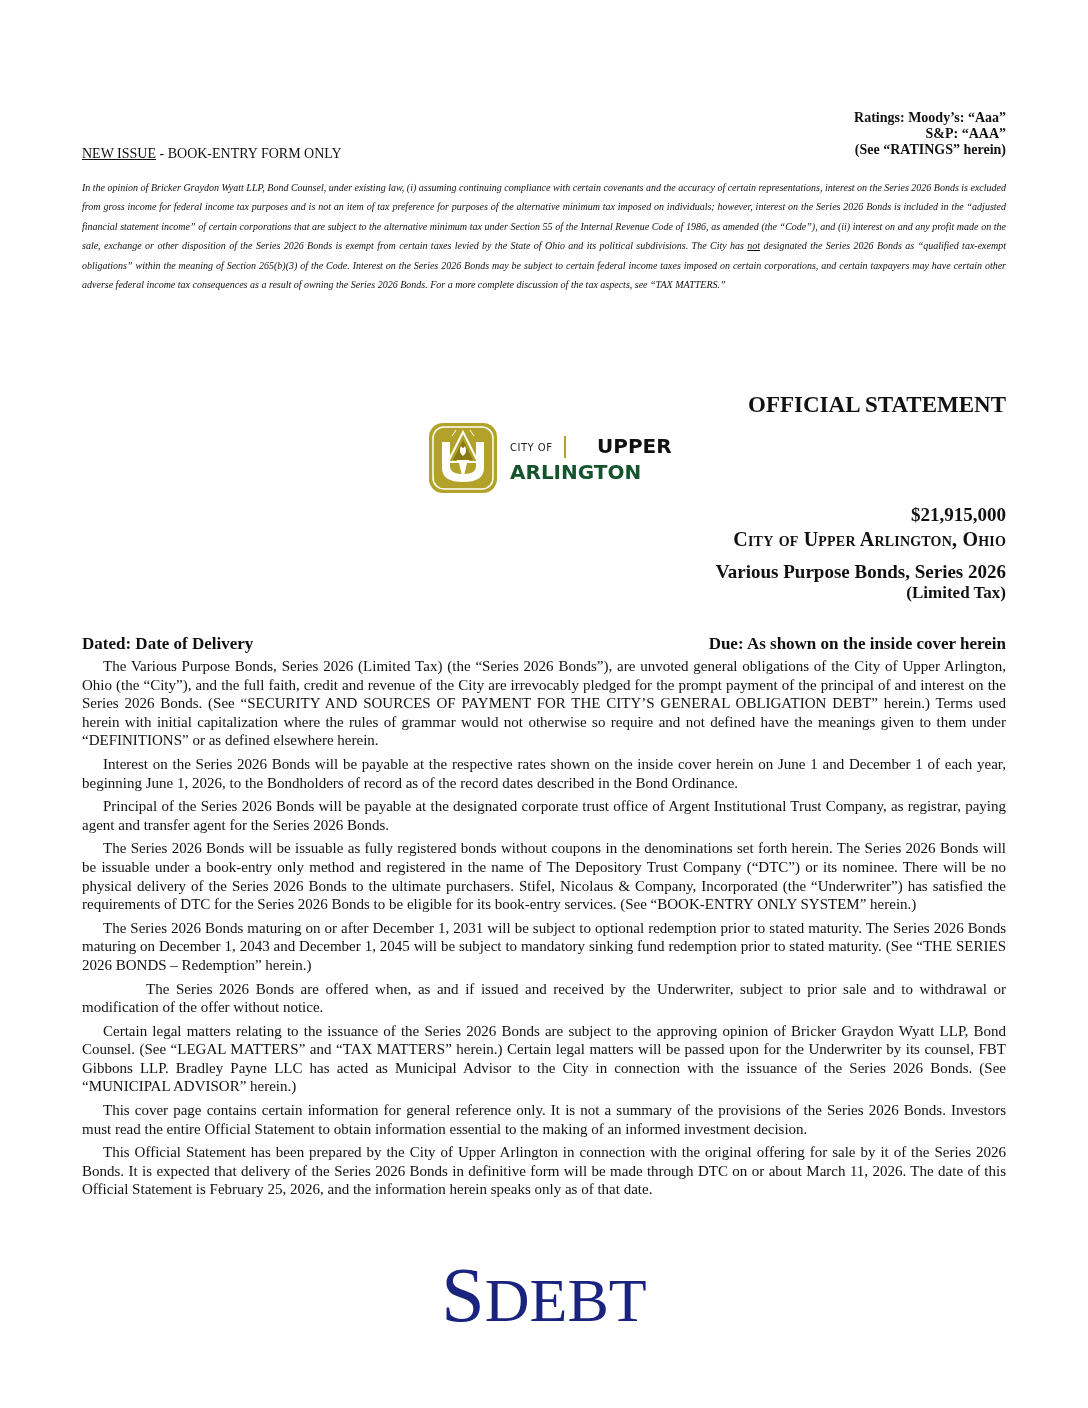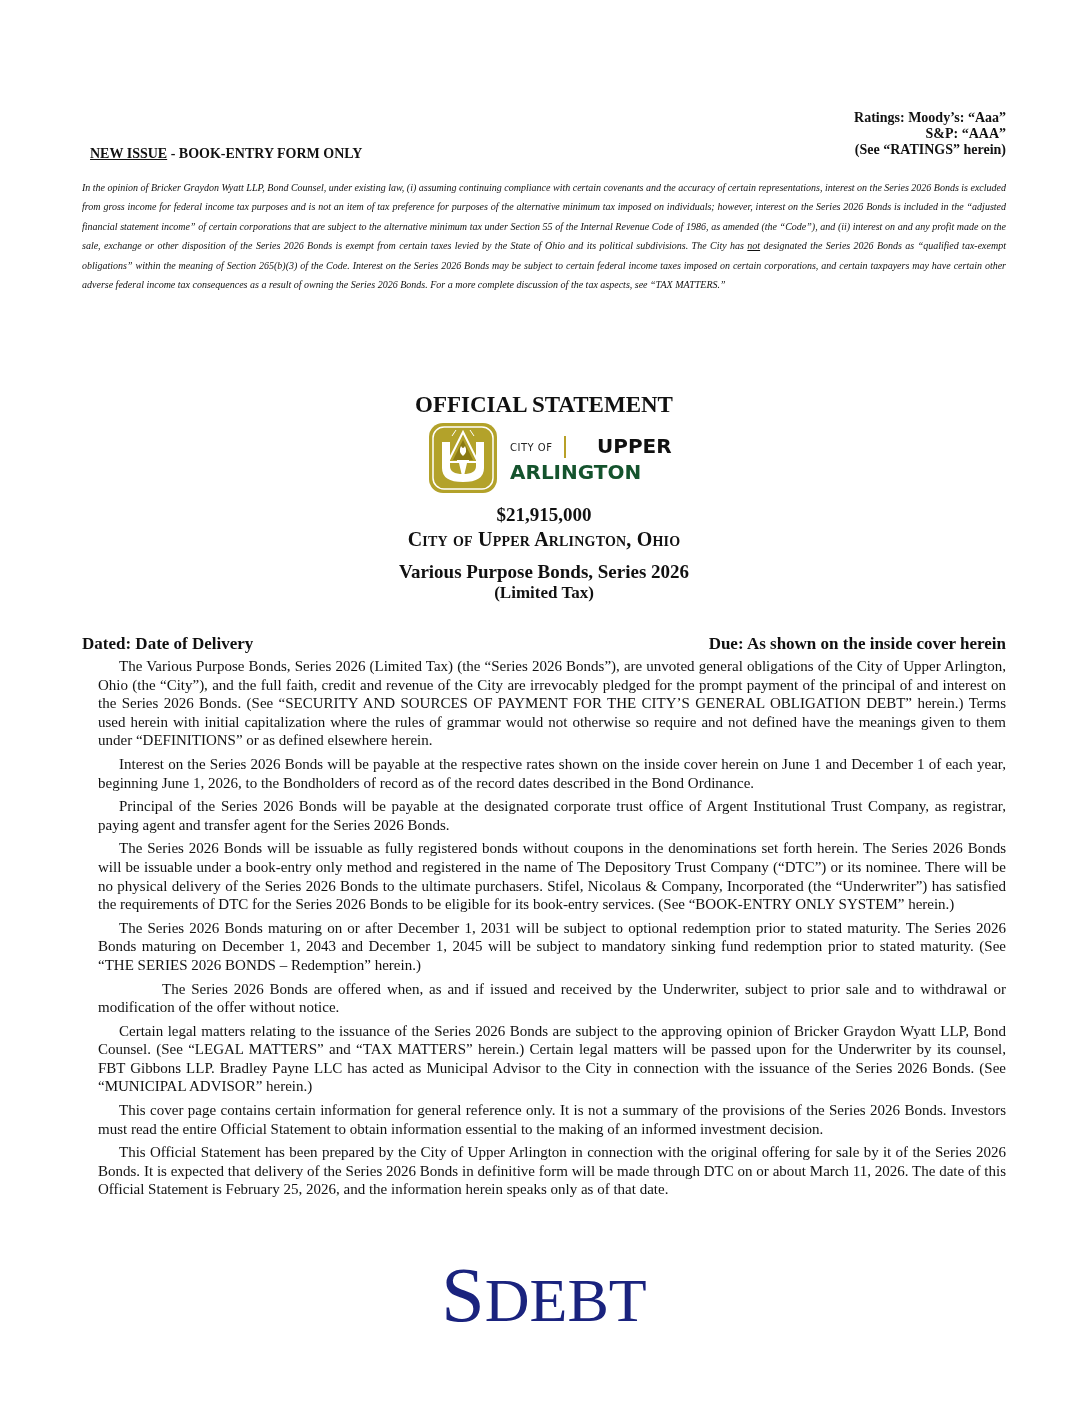--- a/index.html
+++ b/index.html
@@ -1,45 +1,45 @@
 <!DOCTYPE html>
 <html><head>
   <meta charset="utf-8">
   <style>
     html, body { margin: 0; padding: 0; background: #ffffff; }
     body { width: 1088px; height: 1408px; position: relative; overflow: hidden;
            font-family: "Liberation Serif", serif; color: #111; }
     .page { position: absolute; left: 82px; top: 0; width: 924px; }
     .ratings { position: absolute; right: 0; top: 110px; text-align: right;
                font-weight: bold; font-size: 14px; line-height: 16px; }
-    .issue-line { position: absolute; left: 8px; top: 146px; font-weight: bold; font-size: 14px; }
+    .issue-line { position: absolute; left: 0; top: 146px; font-weight: normal; font-size: 14px; }
     .issue-line .u { text-decoration: underline; }
     .tax-opinion { position: absolute; left: 0; top: 178px; width: 924px;
                    font-style: italic; font-size: 10px; line-height: 19.4px; text-align: justify; }
     .tax-opinion .u { text-decoration: underline; }
-    .title { position: absolute; left: 0; width: 924px; text-align: center; font-weight: bold; }
+    .title { position: absolute; left: 0; width: 924px; text-align: right; font-weight: bold; }
     .t-official { top: 392px; font-size: 23px; }
     .logo { position: absolute; left: 346px; top: 422px; width: 232px; height: 74px; }
     .logo .seal { position: absolute; left: 0; top: 0; width: 70px; height: 72px; }
     .logo .cityof { position: absolute; left: 82px; top: 20px; font-family: "DejaVu Sans", sans-serif;
                     font-size: 10px; color: #222; letter-spacing: 0.5px; }
     .logo .bar { position: absolute; left: 136px; top: 14px; width: 2px; height: 22px; background: #b8a028; }
     .logo .upper { position: absolute; left: 142px; top: 12px; font-family: "DejaVu Sans", sans-serif;
                    font-weight: bold; font-size: 20px; color: #111; margin-left: 27px; }
     .logo .arlington { position: absolute; left: 82px; top: 38px; font-family: "DejaVu Sans", sans-serif;
                        font-weight: bold; font-size: 20px; color: #14532d; }
     .t-amount { top: 504px; font-size: 19px; }
     .t-city { top: 528px; font-size: 20px; font-variant: small-caps; letter-spacing: 0.2px; }
     .t-series { top: 561px; font-size: 19px; }
     .t-limited { top: 583px; font-size: 17px; }
     .dated-row { position: absolute; left: 0; top: 634px; width: 924px; font-weight: bold; font-size: 17px; }
     .dated-row .due { position: absolute; right: 0; top: 0; }
     .body-text { position: absolute; left: 0; top: 657px; width: 924px; font-size: 15px;
                  line-height: 18.6px; text-align: justify; }
-    .body-text p { margin: 0 0 5px 16px; text-indent: 21px; font-family: Liberation Serif, serif; }
+    .body-text p { margin: 0 0 5px 0; text-indent: 21px; font-family: Liberation Serif, serif; }
     .body-text p.deep { text-indent: 64px; margin-top: 4px; }
     .stifel { position: absolute; left: 0; top: 1250px; width: 924px; text-align: center;
               font-family: "Liberation Serif", serif; color: #1a237e; font-size: 62px;
               letter-spacing: 0px; }
     .stifel .big { font-size: 78px; }
   </style>
 </head>
 <body>
 
 <div class="page">

